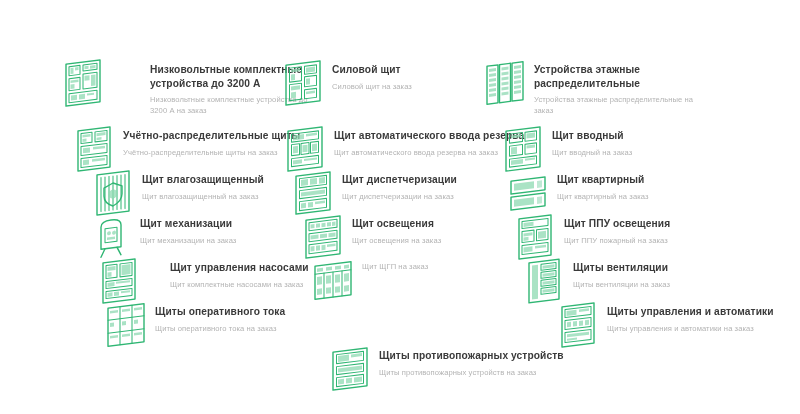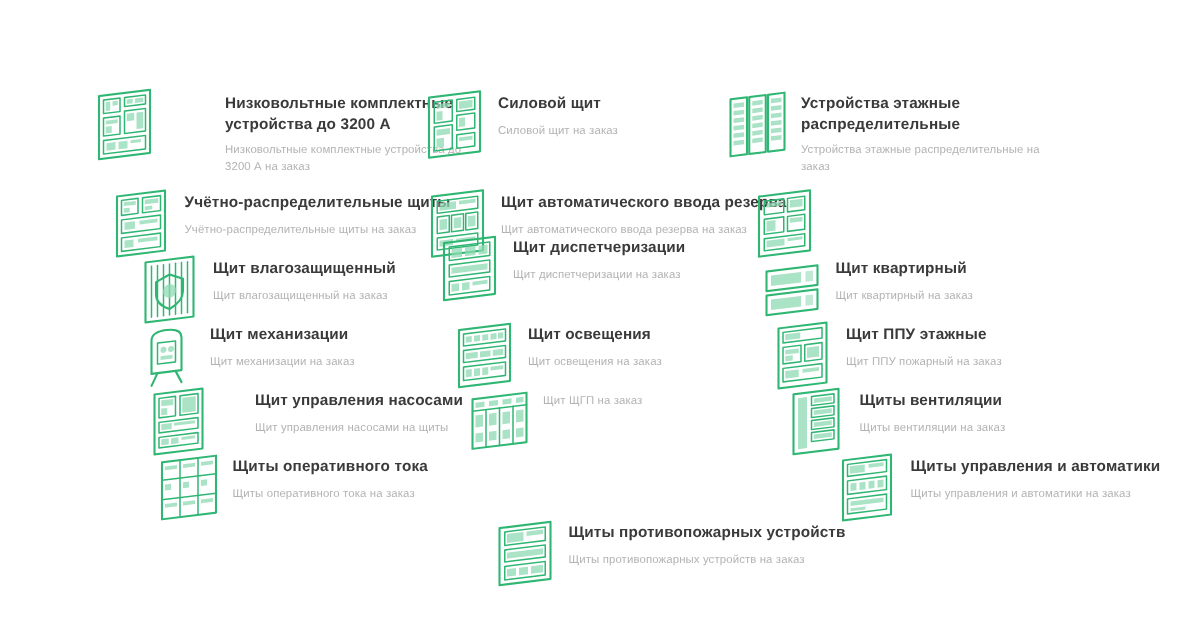--- a/index.html
+++ b/index.html
@@ -233,20 +233,24 @@
     <rect class="fl" x="23.5" y="8" width="8.5" height="5"></rect>
     <rect class="ln-thin" x="6.5" y="18.5" width="13" height="10"></rect>
     <rect class="fl" x="8" y="20" width="6" height="7"></rect>
     <rect class="ln-thin" x="22" y="18.5" width="11.5" height="10"></rect>
     <rect class="fl" x="23.5" y="20" width="8.5" height="3"></rect>
     <rect class="ln-thin" x="6.5" y="31.5" width="27" height="8"></rect>
     <rect class="fl" x="8" y="33" width="12" height="4.5"></rect>
     <rect class="fl" x="22" y="33" width="10" height="2"></rect>
   </svg>
       </span>
+      <div class="cat-text" style="width: 170px;">
+        <div class="cat-title">Щит вводный</div>
+        <div class="cat-sub">Щит вводный на заказ</div>
+      </div>
     </div>
     <div class="cat-item" style="left: 93px; top: 170px;">
       <span class="cat-icon">
         <svg viewBox="0 0 40 46">
     <rect class="ln" x="4" y="3" width="32" height="40"></rect>
     <g class="ln-thin">
       <line x1="8" y1="6" x2="8" y2="40"></line>
       <line x1="12" y1="6" x2="12" y2="40"></line>
       <line x1="16" y1="6" x2="16" y2="40"></line>
       <line x1="20" y1="6" x2="20" y2="40"></line>
@@ -256,21 +260,21 @@
     </g>
     <path class="ln" d="M20 13 L29 17 L29 25 Q29 32 20 36 Q11 32 11 25 L11 17 Z"></path>
     <circle class="fl" cx="20" cy="24" r="4.5"></circle>
   </svg>
       </span>
       <div class="cat-text" style="width: 190px;">
         <div class="cat-title">Щит влагозащищенный</div>
         <div class="cat-sub">Щит влагозащищенный на заказ</div>
       </div>
     </div>
-    <div class="cat-item" style="left: 293px; top: 156px;">
+    <div class="cat-item" style="left: 293px; top: 170px;">
       <span class="cat-icon">
         <svg viewBox="0 0 40 46">
     <rect class="ln" x="3" y="4" width="34" height="38"></rect>
     <rect class="ln-thin" x="6.5" y="7" width="27" height="9"></rect>
     <rect class="fl" x="8" y="8.5" width="7" height="6"></rect>
     <rect class="fl" x="17" y="8.5" width="7" height="6"></rect>
     <rect class="fl" x="26" y="8.5" width="6" height="6"></rect>
     <rect class="ln-thin" x="6.5" y="19" width="27" height="8"></rect>
     <rect class="fl" x="8" y="21" width="24" height="4"></rect>
     <rect class="ln-thin" x="6.5" y="30" width="27" height="9"></rect>
@@ -359,21 +363,21 @@
     <rect class="fl" x="8.5" y="18" width="9" height="3"></rect>
     <rect class="fl" x="8.5" y="22" width="5" height="3.5"></rect>
     <rect class="ln-thin" x="21.5" y="16" width="11.5" height="11"></rect>
     <rect class="fl" x="23" y="18" width="8" height="7"></rect>
     <rect class="ln-thin" x="7" y="30" width="26" height="9"></rect>
     <rect class="fl" x="8.5" y="32" width="9" height="5"></rect>
     <rect class="fl" x="20" y="32" width="11" height="2.5"></rect>
   </svg>
       </span>
       <div class="cat-text" style="width: 180px;">
-        <div class="cat-title">Щит ППУ этажные</div>
+        <div class="cat-title">Щит ППУ освещения</div>
         <div class="cat-sub">Щит ППУ пожарный на заказ</div>
       </div>
     </div>
     <div class="cat-item" style="left: 99px; top: 258px; gap: 31px;">
       <span class="cat-icon">
         <svg viewBox="0 0 40 46">
     <rect class="ln" x="4" y="3" width="32" height="40"></rect>
     <rect class="ln-thin" x="7" y="6" width="11" height="13"></rect>
     <rect class="fl" x="8.5" y="7.5" width="8" height="4"></rect>
     <rect class="fl" x="8.5" y="13" width="4" height="4.5"></rect>
@@ -383,21 +387,21 @@
     <rect class="fl" x="8.5" y="23.5" width="7" height="4"></rect>
     <rect class="fl" x="17" y="23.5" width="14" height="2"></rect>
     <rect class="ln-thin" x="7" y="32" width="26" height="7"></rect>
     <rect class="fl" x="8.5" y="33.5" width="5" height="4"></rect>
     <rect class="fl" x="15" y="33.5" width="5" height="4"></rect>
     <rect class="fl" x="22" y="33.5" width="9" height="2"></rect>
   </svg>
       </span>
       <div class="cat-text" style="width: 195px;">
         <div class="cat-title">Щит управления насосами</div>
-        <div class="cat-sub">Щит управления насосами на щиты</div>
+        <div class="cat-sub">Щит комплектные насосами на заказ</div>
       </div>
     </div>
     <div class="cat-item" style="left: 313px; top: 258px;">
       <span class="cat-icon">
         <svg viewBox="0 0 40 46">
     <rect class="ln" x="2" y="6" width="36" height="33"></rect>
     <line class="ln-thin" x1="2" y1="14" x2="38" y2="14"></line>
     <g class="ln-thin">
       <line x1="11" y1="14" x2="11" y2="39"></line>
       <line x1="20" y1="14" x2="20" y2="39"></line>

